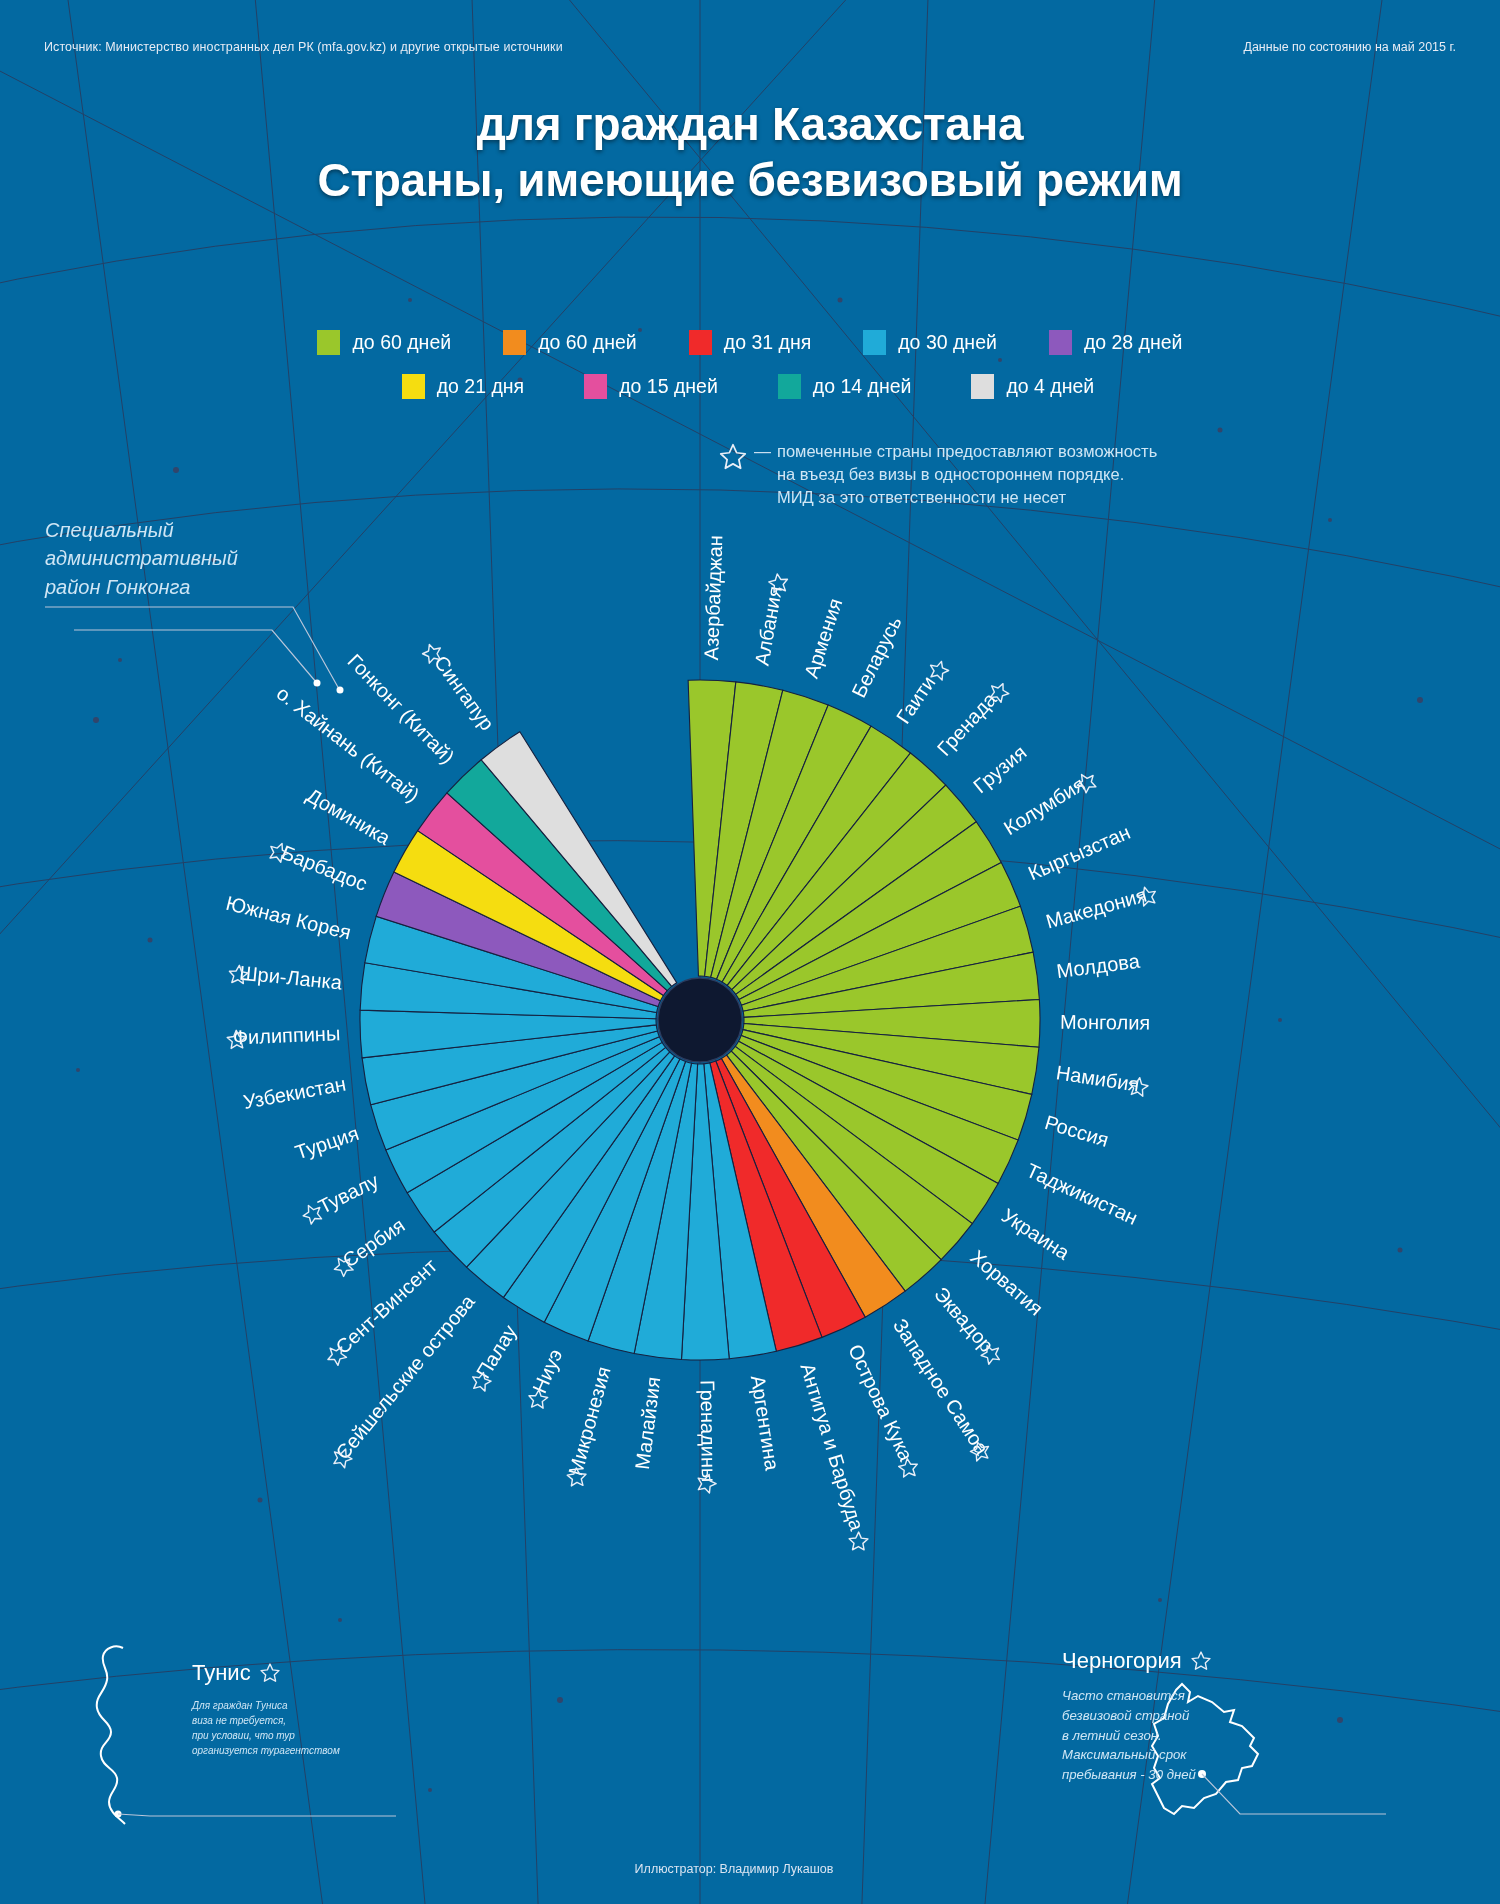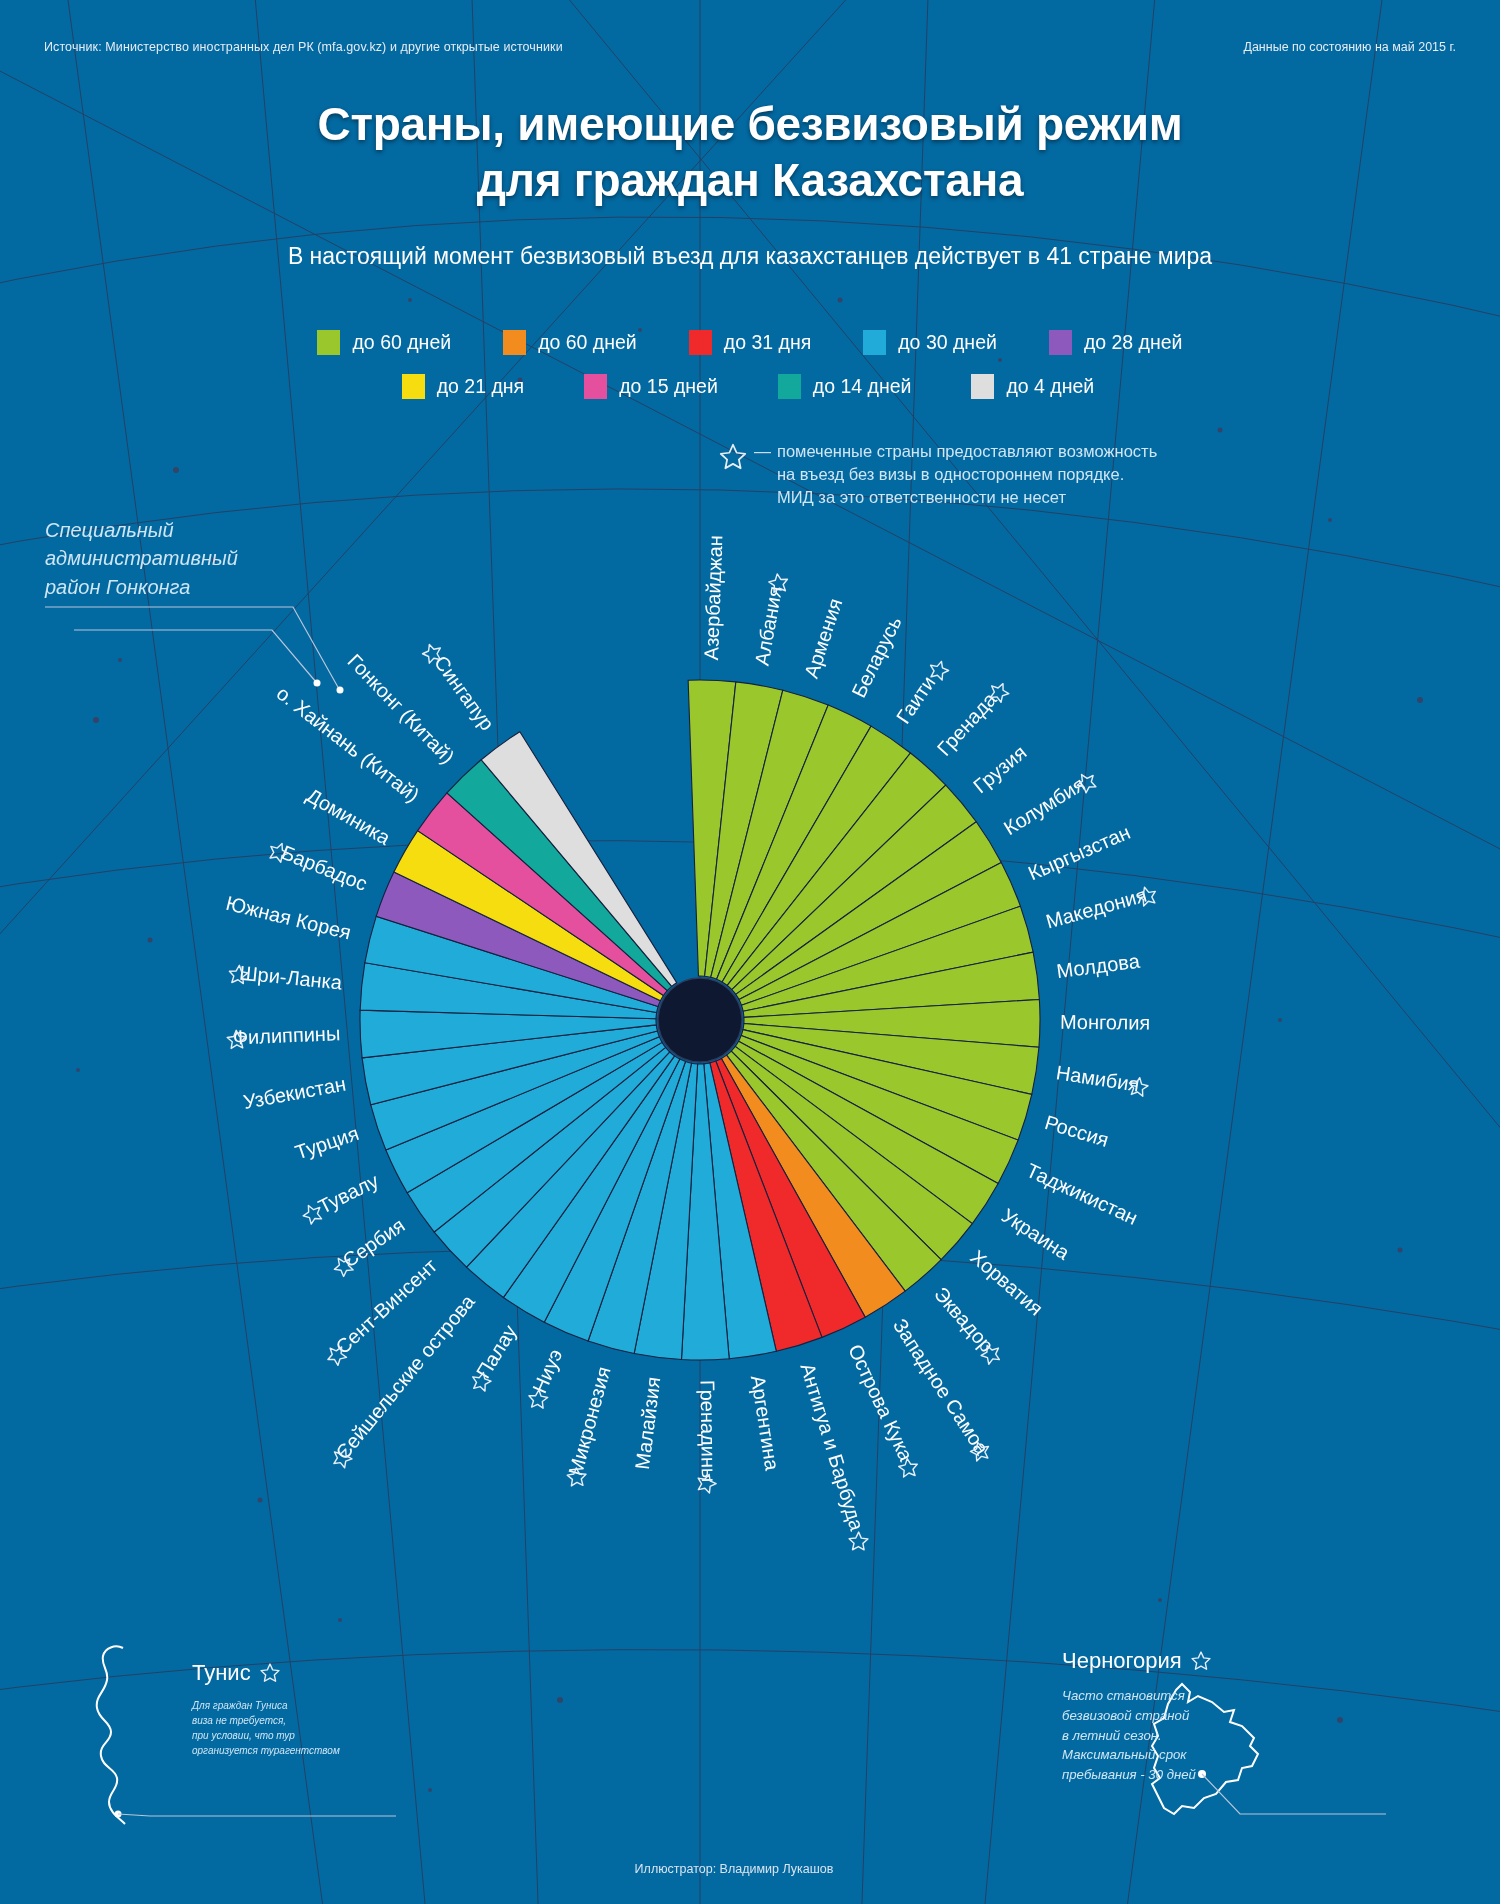--- a/index.html
+++ b/index.html
@@ -133,24 +133,23 @@
         <circle cx="1000" cy="360" r="2"></circle>
       <circle cx="410" cy="300" r="2"></circle>
         <circle cx="520" cy="380" r="2.5"></circle>
     </g>
   </svg>
 
   <div class="src-line">Источник: Министерство иностранных дел РК (mfa.gov.kz) и другие открытые источники</div>
   <div class="date-line">Данные по состоянию на май 2015 г.</div>
 
   <div class="title">
+    <div>для граждан Казахстана</div>
     <div>Страны, имеющие безвизовый режим</div>
-    <div>для граждан Казахстана</div>
-  </div>
-  <div class="subtitle">В настоящий момент безвизовый въезд для казахстанцев действует в 41 стране мира</div>
+  </div>
 
   <div class="legend" id="legend-row-1">
       <div class="legend-item">
         <span class="legend-swatch" style="background: rgb(154, 199, 43);"></span>
         <span class="legend-label">до 60 дней</span>
       </div>
       <div class="legend-item">
         <span class="legend-swatch" style="background: rgb(242, 140, 30);"></span>
         <span class="legend-label">до 60 дней</span>
       </div>

